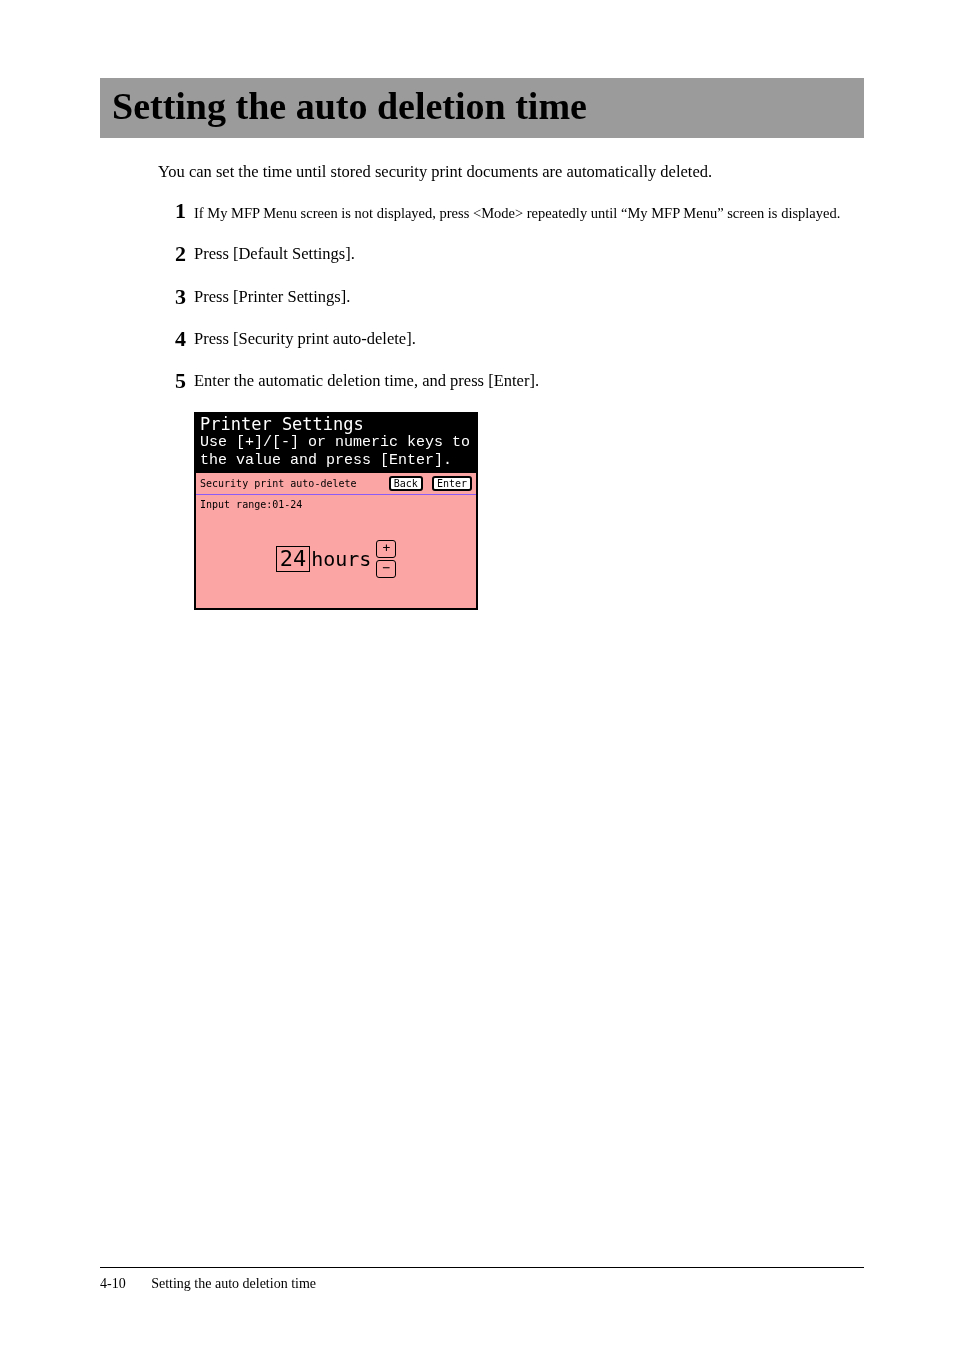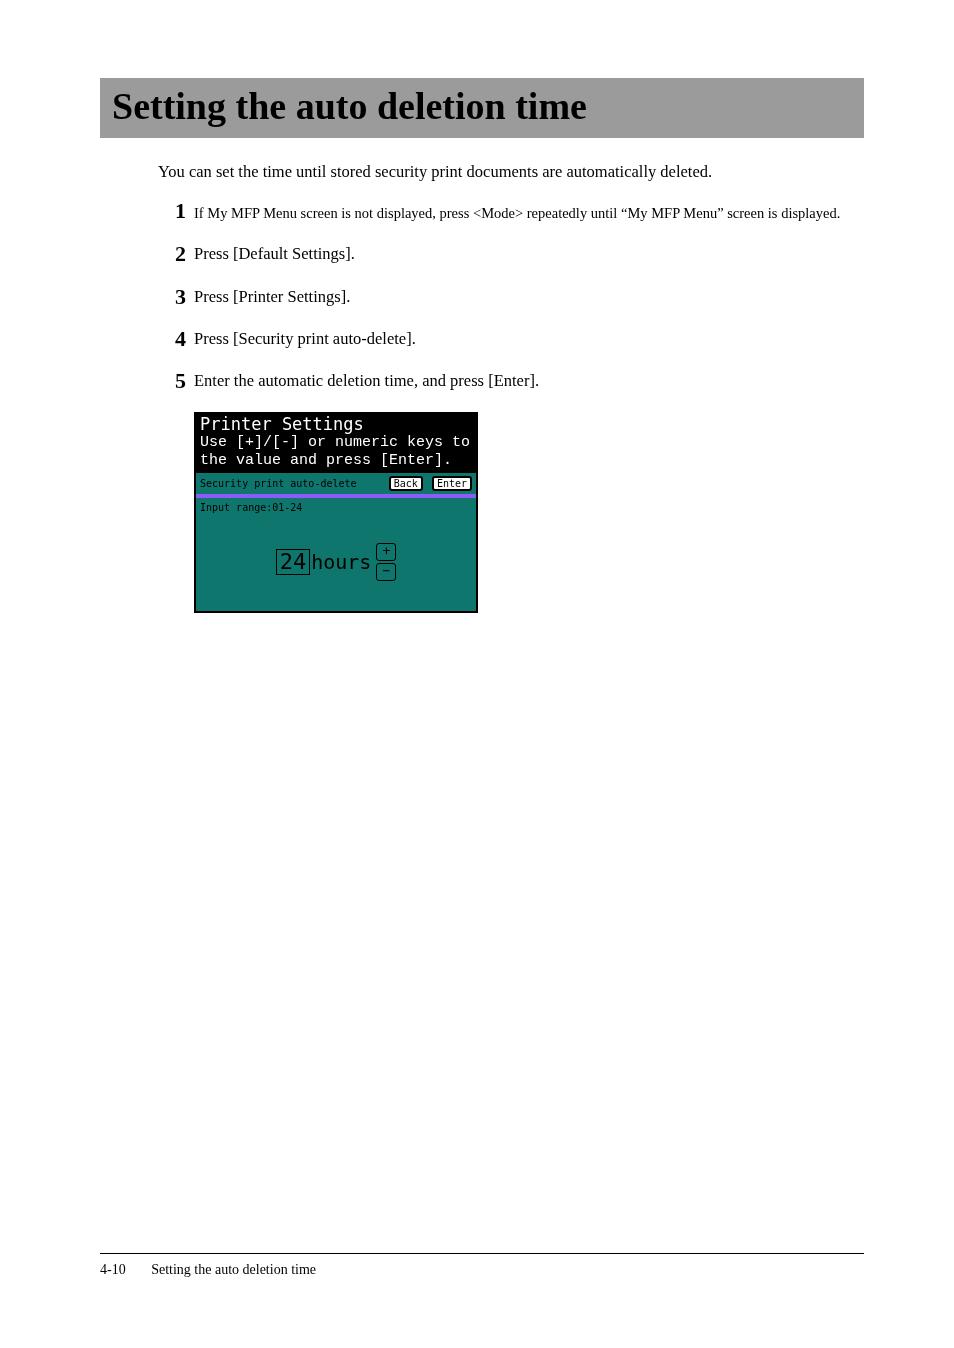--- a/index.html
+++ b/index.html
@@ -62,41 +62,41 @@
     line-height: 1.35;
   }
 
   
   .lcd {
     margin: 8px 0 0 94px;
     width: 280px;
     border: 2px solid #000;
     font-family: "Lucida Console", "Consolas", monospace;
     color: #000;
-    background: #0f766e;
+    background: #fca5a5;
   }
   .lcd-header {
     background: #000;
     color: #fff;
     padding: 2px 4px 3px 4px;
   }
   .lcd-header-title {
     font-size: 17px;
     line-height: 1.05;
     white-space: pre;
   }
   .lcd-header-sub {
     font-size: 15px;
     line-height: 1.15;
     white-space: pre;
     font-family: Liberation Mono, monospace;
   }
   .lcd-row1 {
     border-top: 1px solid #000;
-    border-bottom: 4px solid #8b5cf6;
+    border-bottom: 1px solid #8b5cf6;
     padding: 3px 4px;
     display: flex;
     align-items: center;
     justify-content: space-between;
     font-size: 10px;
   }
   .lcd-btns {
     display: flex;
     gap: 9px;
   }
@@ -144,21 +144,21 @@
     font-size: 13px;
     line-height: 14px;
     text-align: center;
     font-family: "Lucida Console", monospace;
   }
 
   .footer {
     position: absolute;
     left: 100px;
     right: 90px;
-    bottom: 70px;
+    bottom: 56px;
     border-top: 1px solid #000;
     padding-top: 8px;
     font-size: 14px;
     font-family: "Georgia", "Century Schoolbook", serif;
   }
   .footer .pn {
     display: inline-block;
     margin-right: 22px;
   }
 </style>

